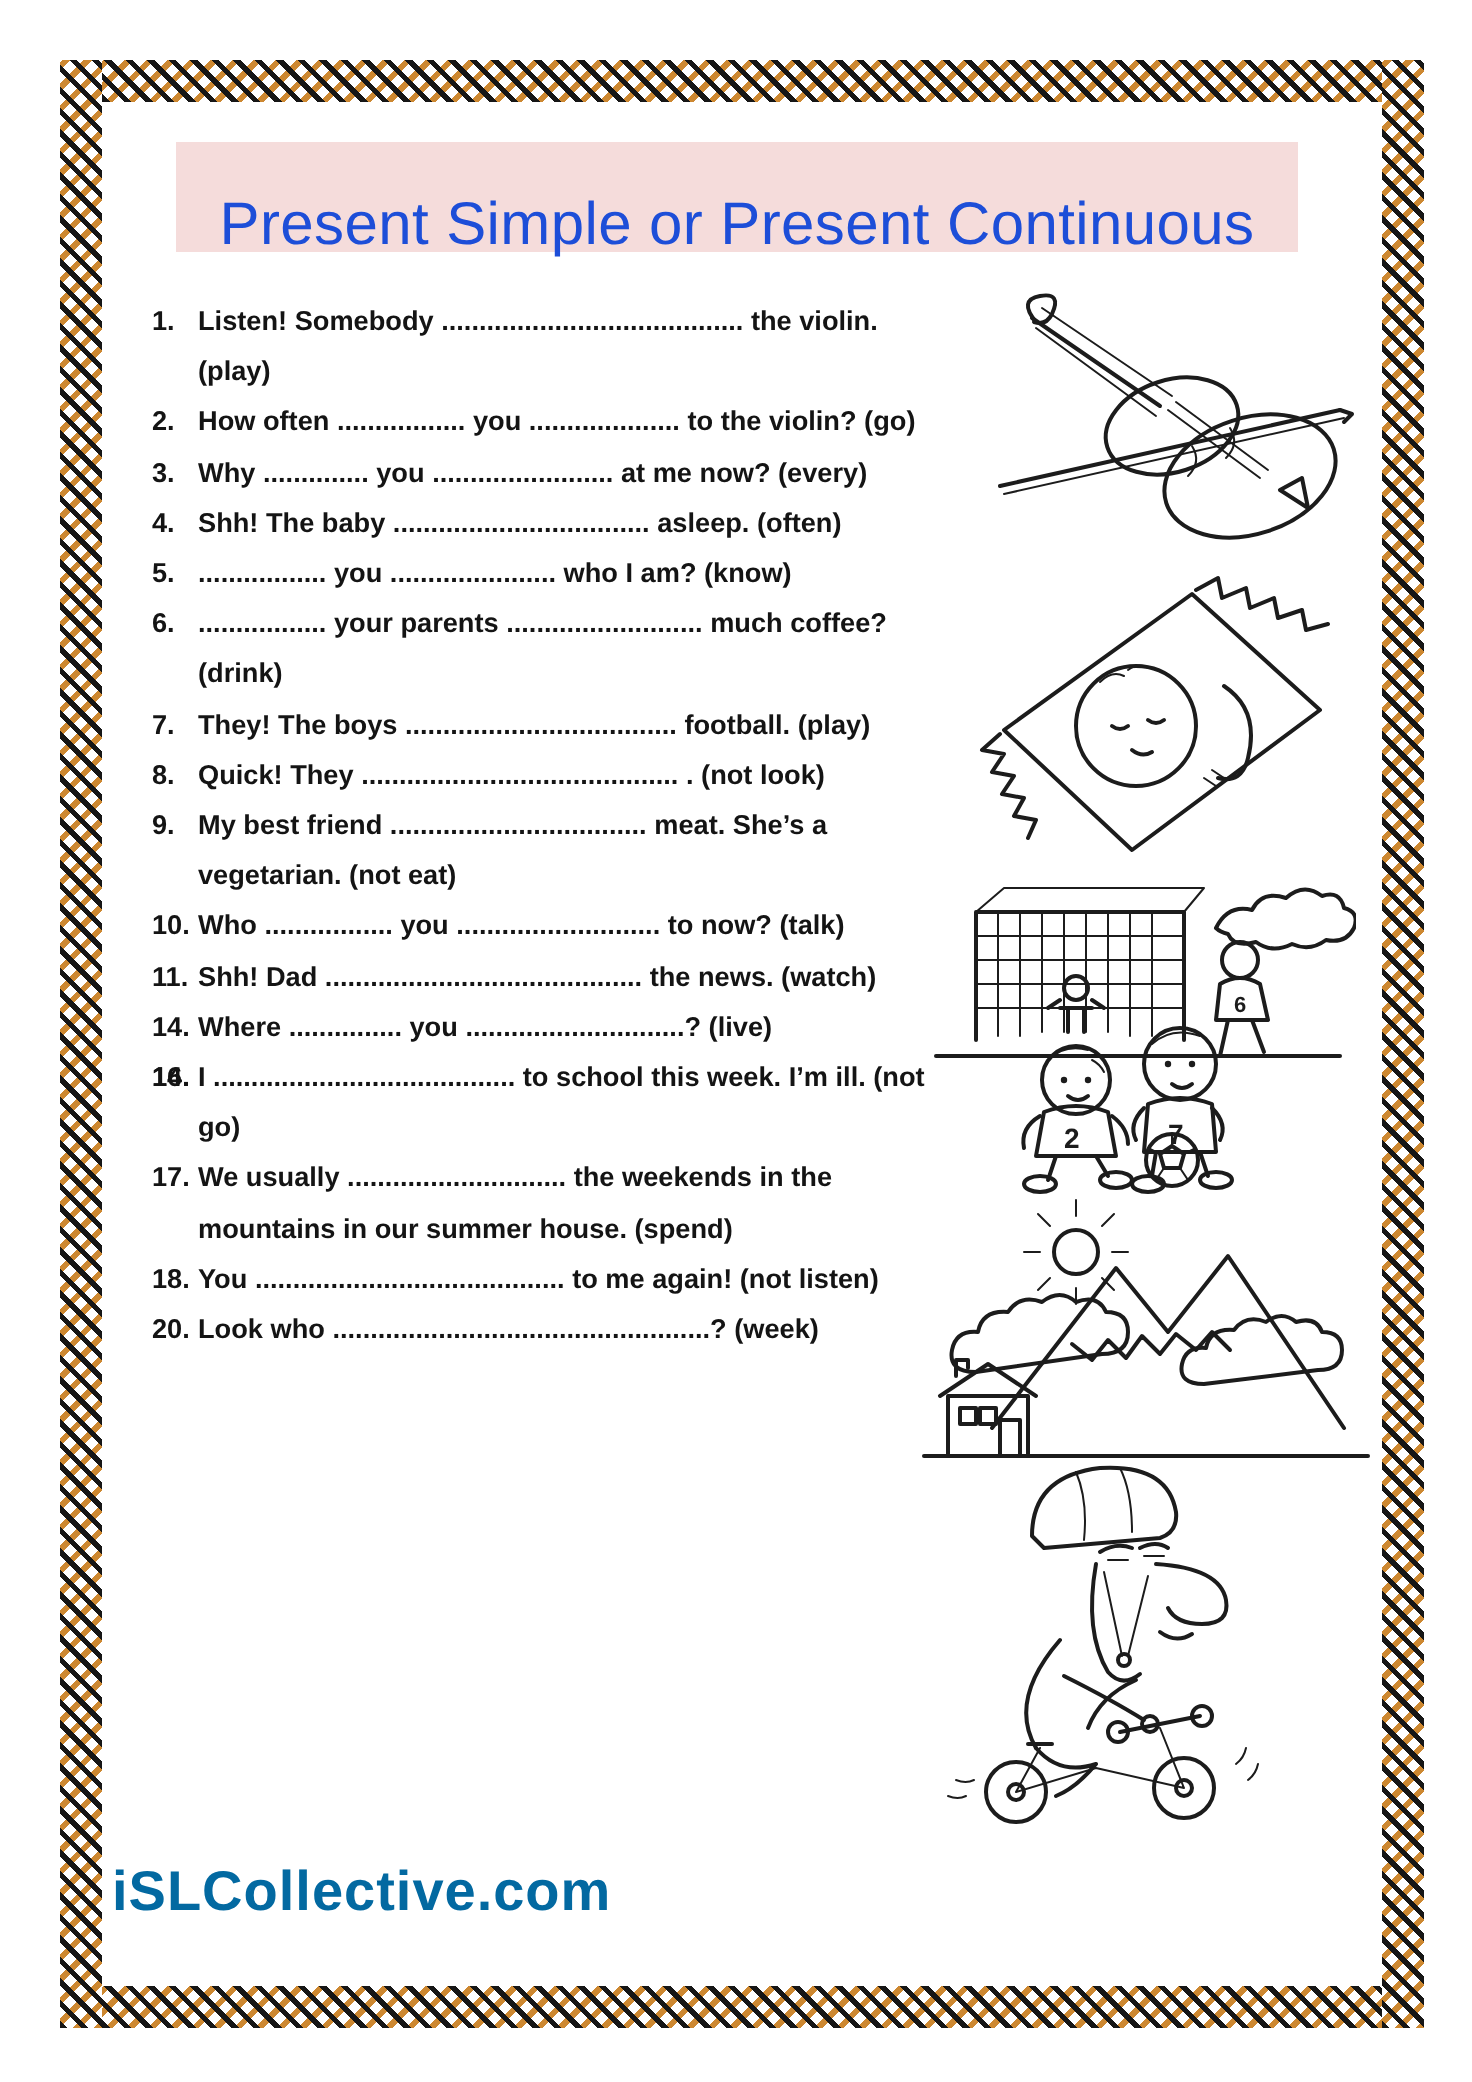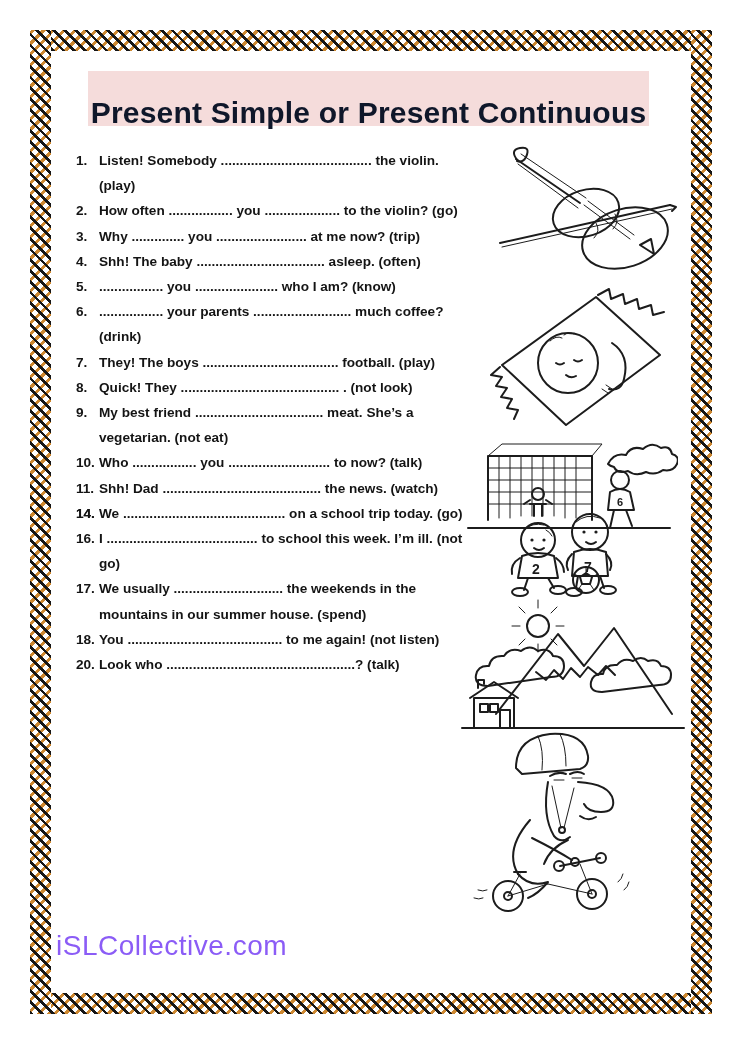--- a/index.html
+++ b/index.html
@@ -11,68 +11,68 @@
           repeating-linear-gradient(45deg,#161616 0 2.6px,transparent 2.6px 7.6px),
           repeating-linear-gradient(-45deg,#cd8831 0 3px,transparent 3px 7.6px),
           #ffffff;}
   .knot.top{left:30px;top:30px;width:682px;height:21px;}
   .knot.bottom{left:30px;top:993px;width:682px;height:21px;}
   .knot.left{left:30px;top:30px;width:21px;height:984px;}
   .knot.right{left:691px;top:30px;width:21px;height:984px;}
 
   .title-banner{position:absolute;left:88px;top:71px;width:561px;height:55px;
         background:#f5dcdb;display:flex;align-items:center;justify-content:center;}
-  .title-banner span{font-size:30px;font-weight:bold;color:#0f172a;letter-spacing:.2px;margin-top:28px;}
+  .title-banner span{font-size:30px;font-weight:normal;color:#1d4ed8;letter-spacing:.2px;margin-top:28px;}
 
   .ex-list{position:absolute;left:76px;top:148px;width:402px;}
   .ex-item{position:relative;padding-left:23px;font-size:13.6px;font-weight:bold;
         line-height:25.2px;color:#141414;}
   .ex-item .num{position:absolute;left:0;top:0;}
 
   .illus{position:absolute;}
   .illus svg{display:block;}
   .stroke{fill:none;stroke:#1c1c1c;stroke-width:2;stroke-linecap:round;stroke-linejoin:round;}
   .thin{fill:none;stroke:#1c1c1c;stroke-width:1;stroke-linecap:round;stroke-linejoin:round;}
   .svgtxt{font-family:"Liberation Sans",sans-serif;font-weight:bold;fill:#1c1c1c;}
 
-  .footer{position:absolute;left:56px;top:930px;font-size:28px;font-weight:normal;
-        color:#8b5cf6;letter-spacing:.5px;}
+  .footer{position:absolute;left:56px;top:930px;font-size:28px;font-weight:bold;
+        color:#0369a1;letter-spacing:.5px;}
 </style>
 </head>
 <body>
 
 <div class="page">
 
   <div class="knot top"></div>
   <div class="knot bottom"></div>
   <div class="knot left"></div>
   <div class="knot right"></div>
 
   <div class="title-banner">
     <span>Present Simple or Present Continuous</span>
   </div>
 
   <div class="ex-list">
     <div class="ex-item"><span class="num">1.</span><span>Listen! Somebody ........................................ the violin. (play)</span></div>
     <div class="ex-item"><span class="num">2.</span><span>How often ................. you .................... to the violin? (go)</span></div>
-    <div class="ex-item"><span class="num">3.</span><span>Why .............. you ........................ at me now? (trip)</span></div>
+    <div class="ex-item"><span class="num">3.</span><span>Why .............. you ........................ at me now? (every)</span></div>
     <div class="ex-item"><span class="num">4.</span><span>Shh! The baby .................................. asleep. (often)</span></div>
     <div class="ex-item"><span class="num">5.</span><span>................. you ...................... who I am? (know)</span></div>
     <div class="ex-item"><span class="num">6.</span><span>................. your parents .......................... much coffee? (drink)</span></div>
     <div class="ex-item"><span class="num">7.</span><span>They! The boys .................................... football. (play)</span></div>
     <div class="ex-item"><span class="num">8.</span><span>Quick! They .......................................... . (not look)</span></div>
     <div class="ex-item"><span class="num">9.</span><span>My best friend .................................. meat. She’s a vegetarian. (not eat)</span></div>
     <div class="ex-item"><span class="num">10.</span><span>Who ................. you ........................... to now? (talk)</span></div>
     <div class="ex-item"><span class="num">11.</span><span>Shh! Dad .......................................... the news. (watch)</span></div>
+    <div class="ex-item"><span class="num">14.</span><span>Where ............... you .............................? (live)</span></div>
     <div class="ex-item"><span class="num">14.</span></div>
-    <div class="ex-item"><span class="num">14.</span><span>We ........................................... on a school trip today. (go)</span></div>
     <div class="ex-item"><span class="num">16.</span><span>I ........................................ to school this week. I’m ill. (not go)</span></div>
     <div class="ex-item"><span class="num">17.</span><span>We usually ............................. the weekends in the mountains in our summer house. (spend)</span></div>
     <div class="ex-item"><span class="num">18.</span><span>You ......................................... to me again! (not listen)</span></div>
-    <div class="ex-item"><span class="num">20.</span><span>Look who ..................................................? (talk)</span></div>
+    <div class="ex-item"><span class="num">20.</span><span>Look who ..................................................? (week)</span></div>
   </div>
 
   <div class="illus" style="left:488px;top:143px;">
     <svg width="195" height="135" viewBox="0 0 195 135">
       <path class="stroke" d="M30 18 q-9 -11 2 -13 q11 -2 6 9 q-3 6 -9 4"></path>
       <line class="stroke" x1="28" y1="16" x2="92" y2="60"></line>
       <line class="thin" x1="33" y1="11" x2="98" y2="55"></line>
       <line class="thin" x1="30" y1="21" x2="90" y2="65"></line>
       <ellipse class="stroke" cx="98" cy="70" rx="34" ry="23" transform="rotate(-18 98 70)"></ellipse>
       <ellipse class="stroke" cx="137" cy="95" rx="44" ry="29" transform="rotate(-18 137 95)"></ellipse>

